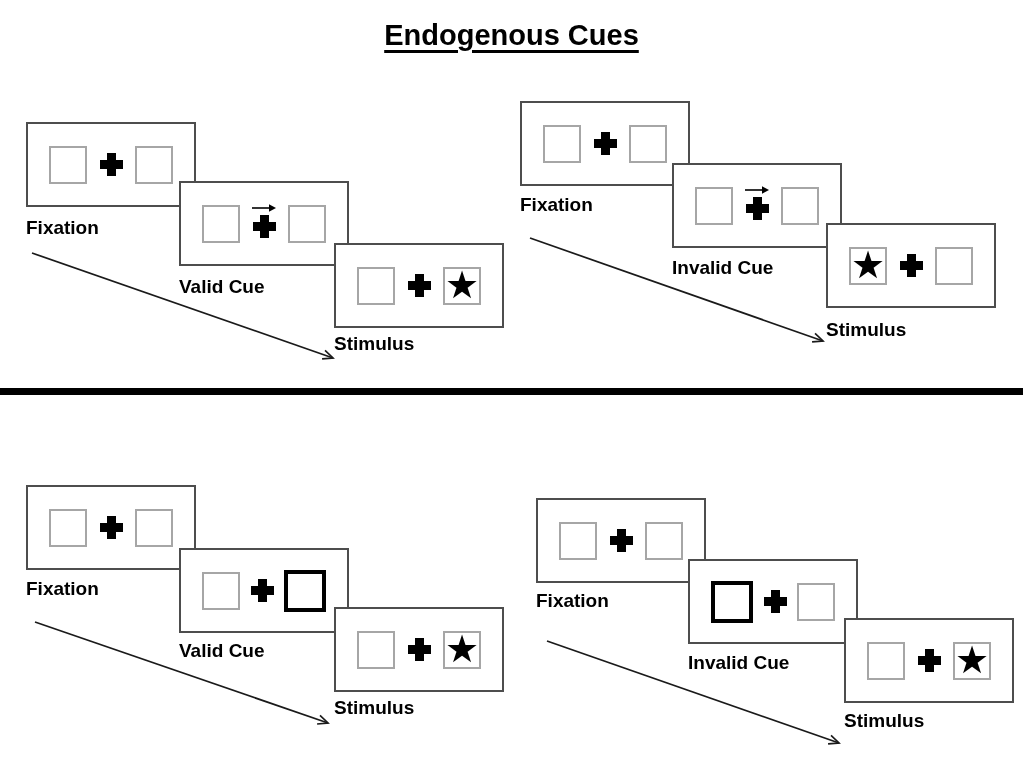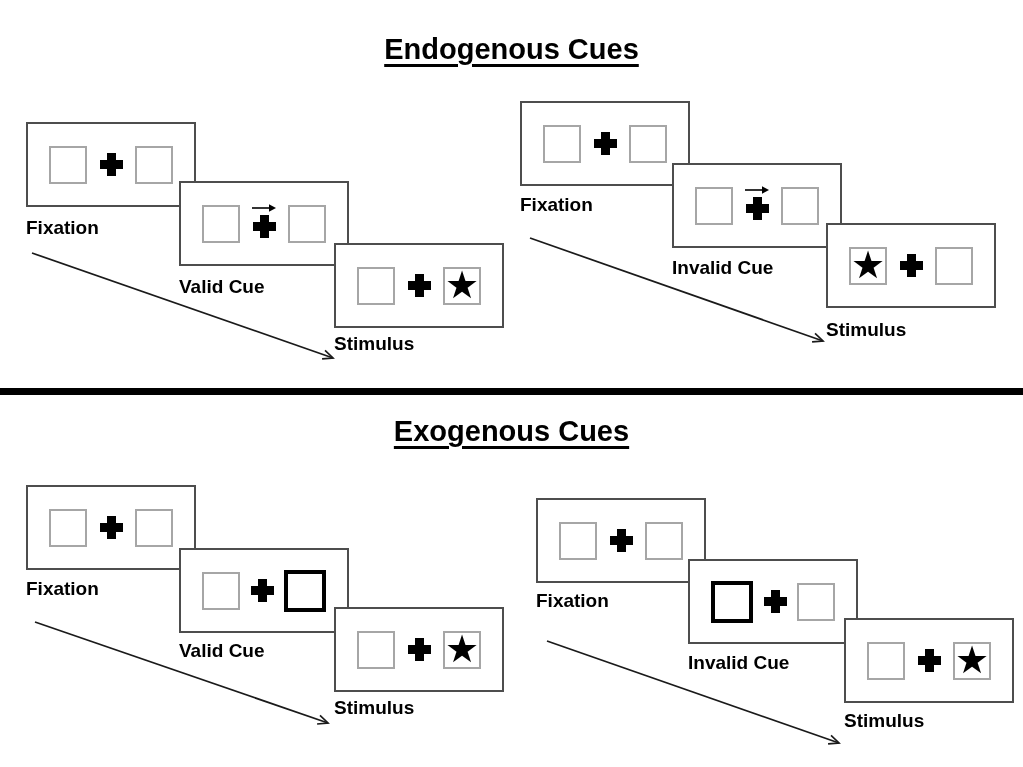--- a/index.html
+++ b/index.html
@@ -52,25 +52,22 @@
     position:absolute;width:170px;text-align:left;
     font-size:19px;font-weight:bold;white-space:nowrap;line-height:1.1;
   }
   .overlay{position:absolute;left:0;top:0;pointer-events:none;}
 </style>
 </head>
 <body>
 
 <div class="canvas">
 
-  <div class="title" style="top:32px">
+  <div class="title" style="top:18px">
     <span>Endogenous Cues</span>
-  </div>
-  <div class="title" style="top:414px">
-    <span>Exogenous Cues</span>
   </div>
 
   <div class="divider"></div>
 
   <div>
     <div class="panel" style="left:26px;top:122px">
       <div class="pbox"></div>
       <div class="plus"></div>
       <div class="pbox"></div>
     </div>

